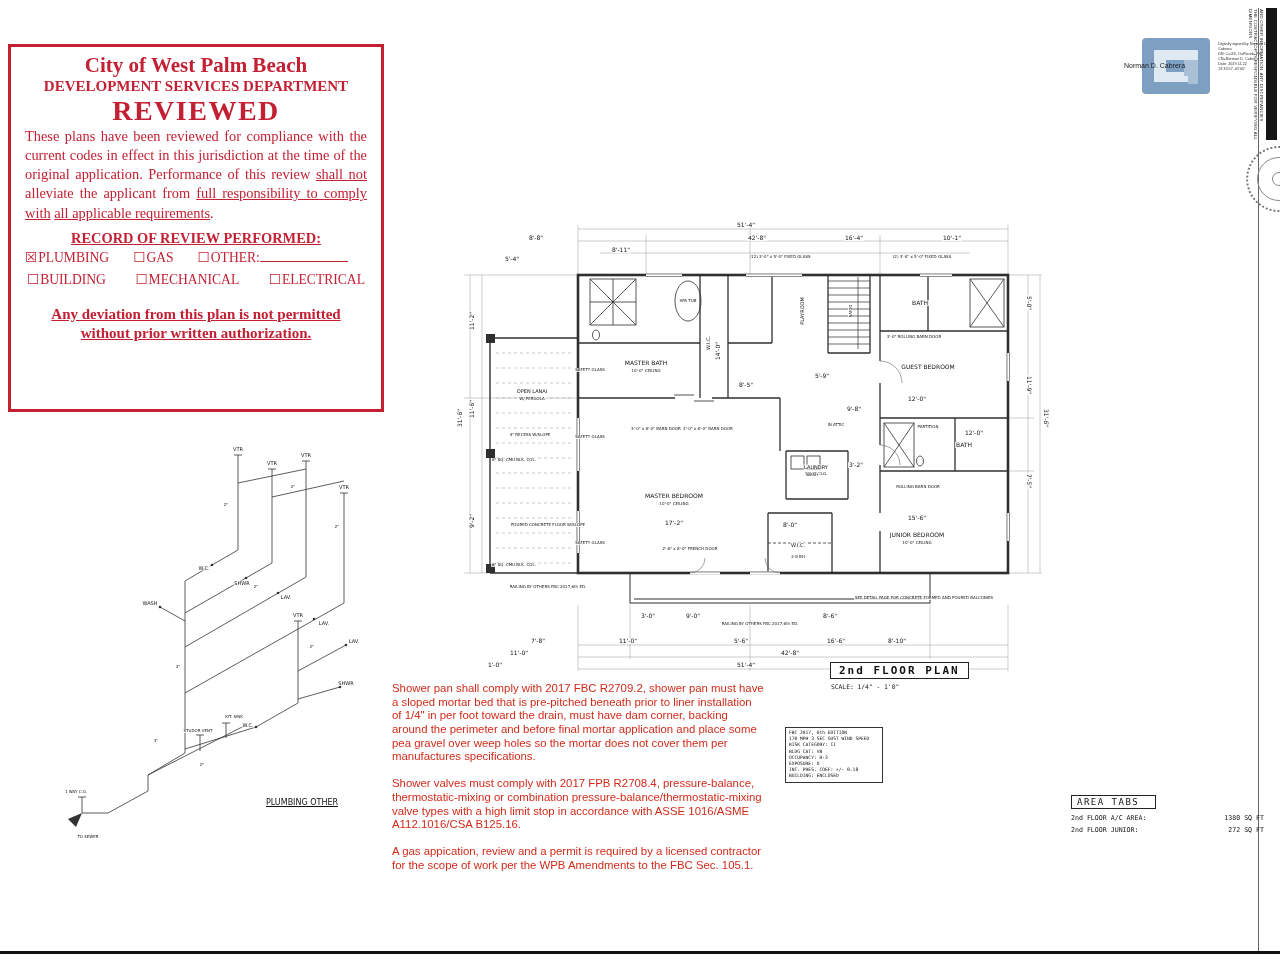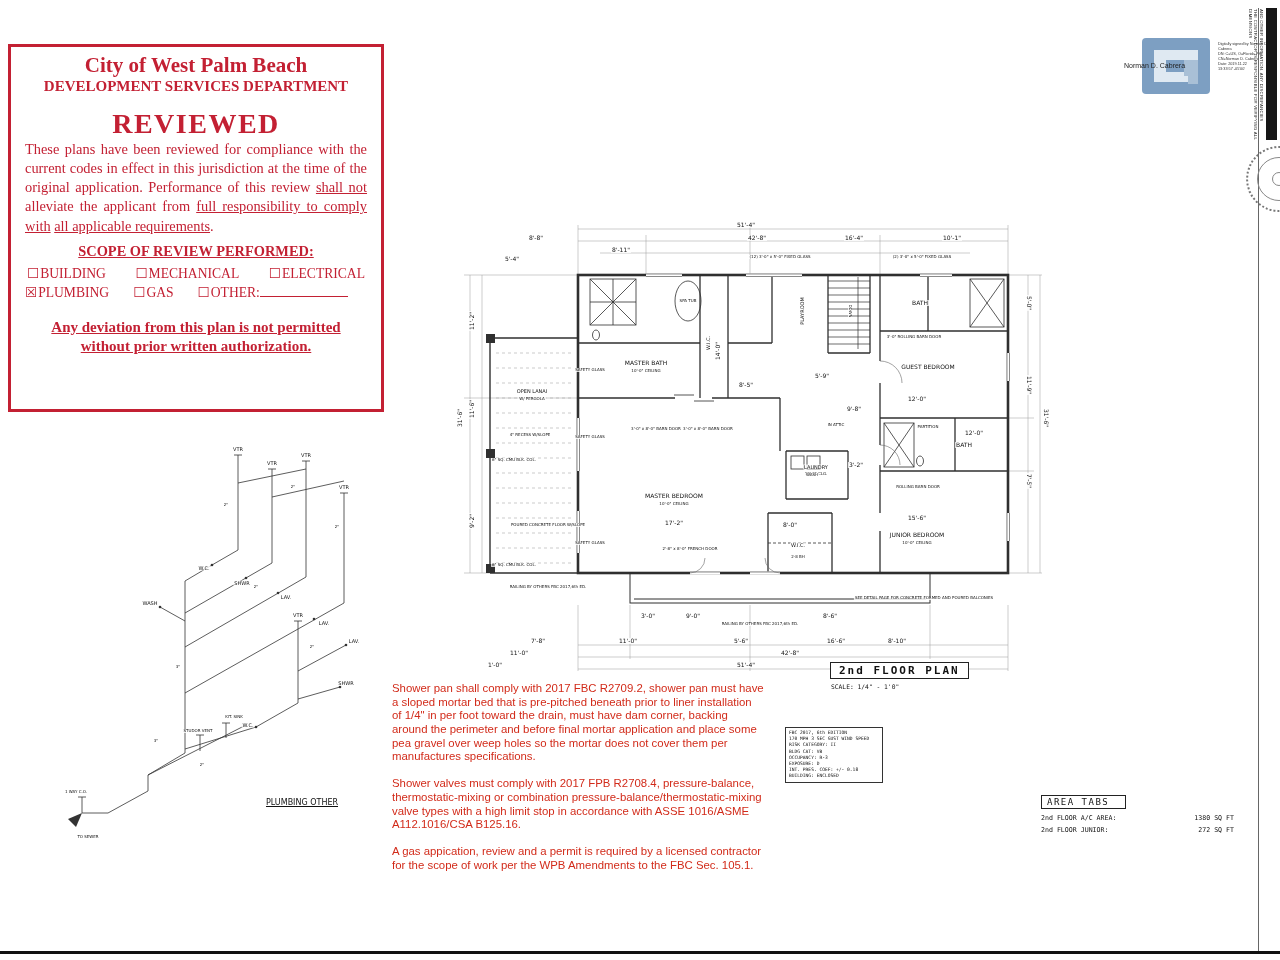--- a/index.html
+++ b/index.html
@@ -5,21 +5,21 @@
   *{margin:0;padding:0;box-sizing:border-box}
   html,body{background:#fff}
   .page{position:relative;width:1280px;height:960px;background:#fff;overflow:hidden;
         font-family:"Liberation Sans",sans-serif;color:#111}
 
   
   .stamp{position:absolute;left:8px;top:44px;width:376px;height:368px;border:3px solid #c32033;
          color:#c32033;font-family:"Liberation Serif",serif;padding:6px 14px;text-align:center}
   .stamp .title{font-size:21px;font-weight:700}
   .stamp .subtitle{font-size:15px;font-weight:700}
-  .stamp .reviewed{font-size:28px;font-weight:700;letter-spacing:1.5px;margin-top:13px}
+  .stamp .reviewed{font-size:28px;font-weight:700;letter-spacing:1.5px;margin-top:0}
   .stamp .body{font-size:14.4px;text-align:justify;line-height:1.33;margin-top:0}
   .u{text-decoration:underline}
   .stamp .scope{font-size:14.4px;font-weight:700;text-decoration:underline;margin-top:7px}
   .checks{display:flex;font-size:13.6px;margin-top:5px;text-align:left}
   .checks.row1{justify-content:space-between;padding:0 2px}
   .checks.row2{gap:24px;margin-top:2px}
   .chk{white-space:nowrap}
   .chk .box{margin-right:1px}
   .blank{display:inline-block;width:88px;border-bottom:1.4px solid #c32033;height:11px;vertical-align:baseline}
   .sigrow{display:flex;justify-content:space-between;margin-top:8px;padding:0 8px}
@@ -62,21 +62,21 @@
 
   
   .notes{position:absolute;left:392px;top:682px;width:372px;color:#d22b1a;font-size:11.4px;line-height:1.2}
   .notes p{margin-bottom:13px}
 
   
   .fbc{position:absolute;left:785px;top:727px;width:98px;border:1px solid #333;padding:2px 3px;
        font-family:"DejaVu Sans Mono",monospace;font-size:4.6px;line-height:1.35;color:#111}
 
   
-  .areatabs{position:absolute;left:1041px;top:790px;width:193px;font-family:"DejaVu Sans Mono",monospace;color:#111}
+  .areatabs{position:absolute;left:1071px;top:790px;width:193px;font-family:"DejaVu Sans Mono",monospace;color:#111}
   .areatabs .hd{border:1px solid #222;display:inline-block;padding:1px 16px 1px 5px;font-size:9px;letter-spacing:1.5px}
   .areatabs .row{display:flex;justify-content:space-between;font-size:6.6px;margin-top:4.5px}
 
   
   .tb{position:absolute;left:0;top:853px;width:90px;height:99px;color:#c32033;
       font-family:"Liberation Serif",serif;overflow:hidden}
   .tb .l1{font-size:8.5px;font-weight:700;text-align:right;padding-right:4px}
   .tb .l2{font-size:5.8px;text-align:right;padding-right:4px}
   .tb .seal{position:absolute;left:-7px;top:23px;width:37px;height:37px;border-radius:50%;
             border:2px solid #3e7d8c;background:radial-gradient(circle at 50% 50%, #efe3a8 0 40%, #cfe3d8 41% 100%)}
@@ -92,30 +92,30 @@
 </head>
 <body>
 
 <div class="page">
 
   <div class="stamp">
     <div class="title">City of West Palm Beach</div>
     <div class="subtitle">DEVELOPMENT SERVICES DEPARTMENT</div>
     <div class="reviewed">REVIEWED</div>
     <div class="body"><span>These plans have been reviewed for compliance with the current codes in effect in this jurisdiction at the time of the original application. Performance of this review </span><span class="u">shall not</span><span> alleviate the applicant from </span><span class="u">full responsibility to comply with</span><span> </span><span class="u">all applicable requirements</span><span>.</span></div>
-    <div class="scope">SCOPE OF REVIEW PERFORMED:</div>
+    <div class="scope">RECORD OF REVIEW PERFORMED:</div>
+    <div class="checks row2">
+        <span class="chk"><span class="box">☒</span>PLUMBING</span>
+        <span class="chk"><span class="box">☐</span>GAS</span>
+        <span class="chk"><span class="box">☐</span>OTHER:<span class="blank"></span></span>
+      </div>
     <div class="checks row1">
         <span class="chk"><span class="box">☐</span>BUILDING</span>
         <span class="chk"><span class="box">☐</span>MECHANICAL</span>
         <span class="chk"><span class="box">☐</span>ELECTRICAL</span>
-      </div>
-    <div class="checks row2">
-        <span class="chk"><span class="box">☒</span>PLUMBING</span>
-        <span class="chk"><span class="box">☐</span>GAS</span>
-        <span class="chk"><span class="box">☐</span>OTHER:<span class="blank"></span></span>
       </div>
     <div class="sigrow">
     </div>
     <div class="footer">Any deviation from this plan is not permitted without prior written authorization.</div>
   </div>
 
   <div class="sig">
     <span class="name">Norman D. Cabrera</span>
     <span class="logo">
       <svg width="72" height="58" viewBox="0 0 72 58">

